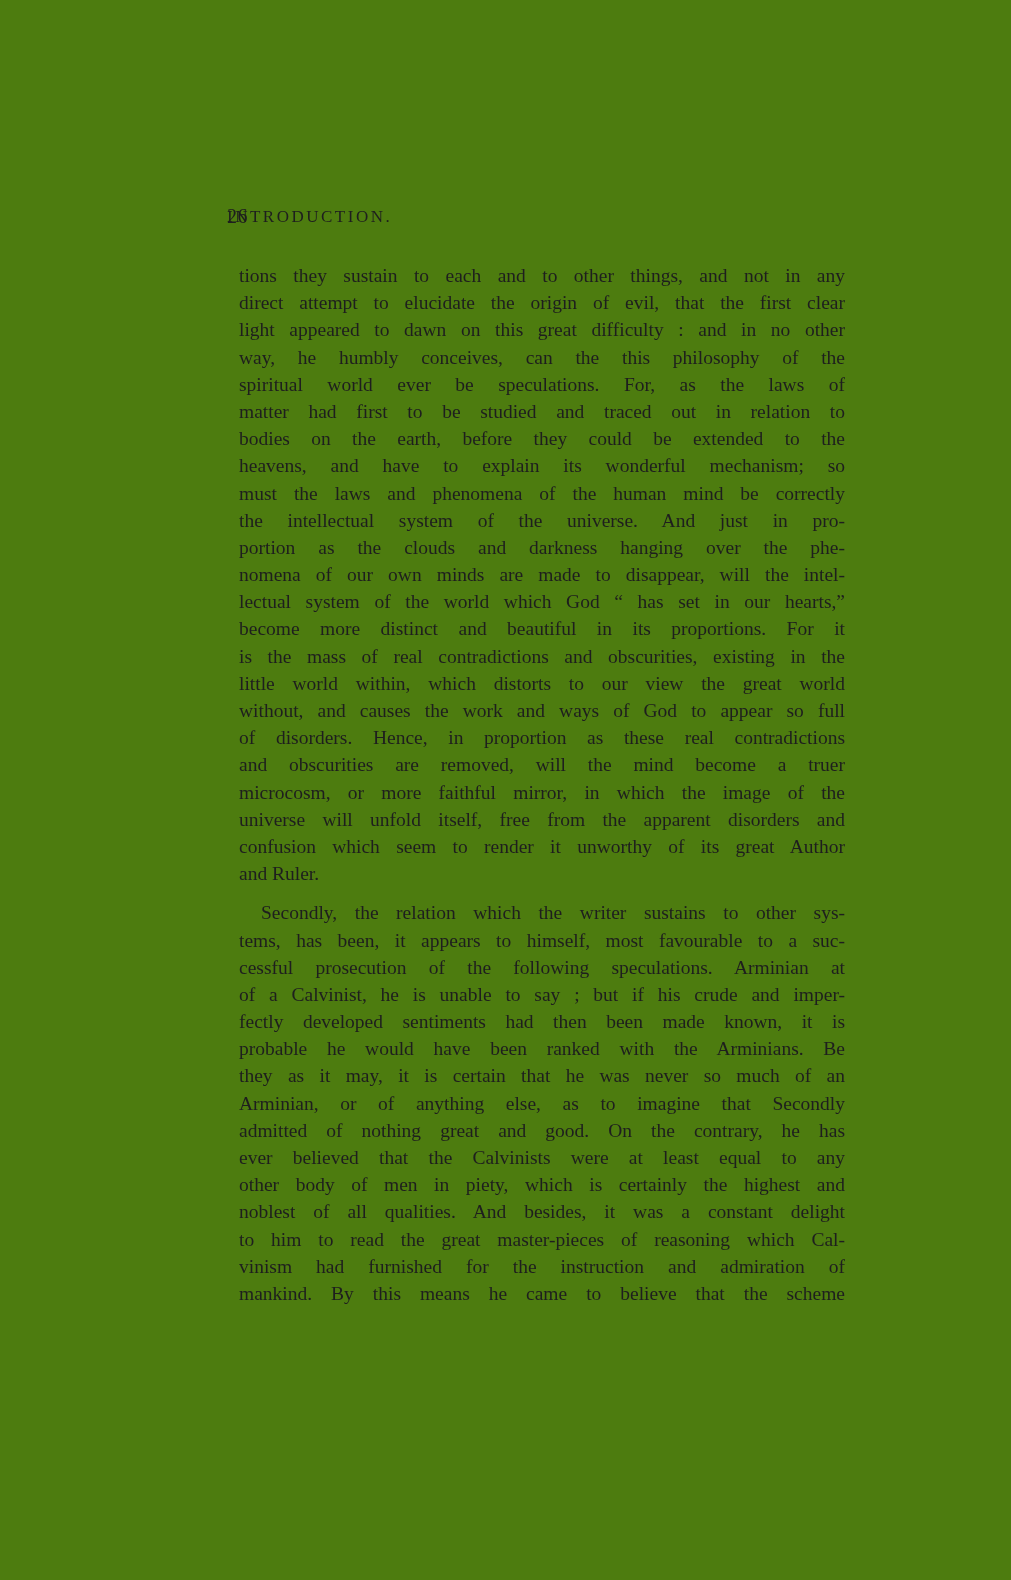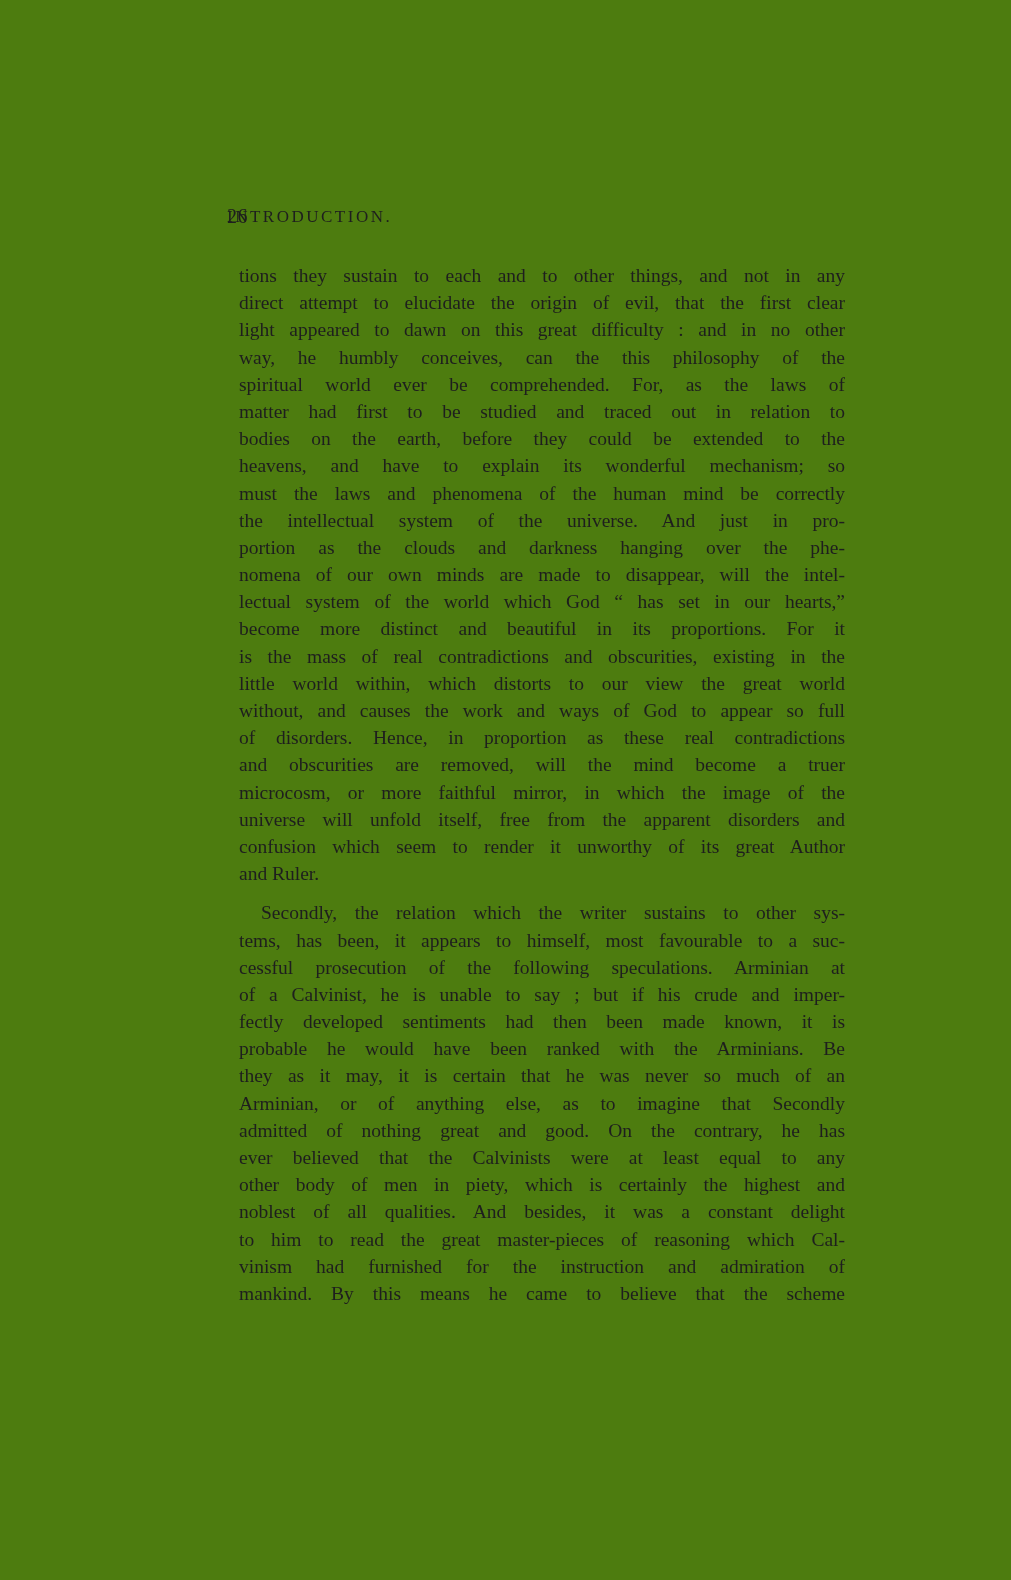--- a/index.html
+++ b/index.html
@@ -65,21 +65,21 @@
   <header class="running-head">
     <span class="page-number">26</span>
     <span class="head-title">INTRODUCTION.</span>
   </header>
   <main class="text-block">
       <div class="paragraph">
         <div class="line">tions they sustain to each and to other things, and not in any</div>
         <div class="line">direct attempt to elucidate the origin of evil, that the first clear</div>
         <div class="line">light appeared to dawn on this great difficulty : and in no other</div>
         <div class="line">way, he humbly conceives, can the this philosophy of the</div>
-        <div class="line">spiritual world ever be comprehended. For, as the laws of</div>
+        <div class="line">spiritual world ever be speculations. For, as the laws of</div>
         <div class="line">matter had first to be studied and traced out in relation to</div>
         <div class="line">bodies on the earth, before they could be extended to the</div>
         <div class="line">heavens, and have to explain its wonderful mechanism; so</div>
         <div class="line">must the laws and phenomena of the human mind be correctly</div>
         <div class="line">the intellectual system of the universe. And just in pro-</div>
         <div class="line">portion as the clouds and darkness hanging over the phe-</div>
         <div class="line">nomena of our own minds are made to disappear, will the intel-</div>
         <div class="line">lectual system of the world which God “ has set in our hearts,”</div>
         <div class="line">become more distinct and beautiful in its proportions. For it</div>
         <div class="line">is the mass of real contradictions and obscurities, existing in the</div>

